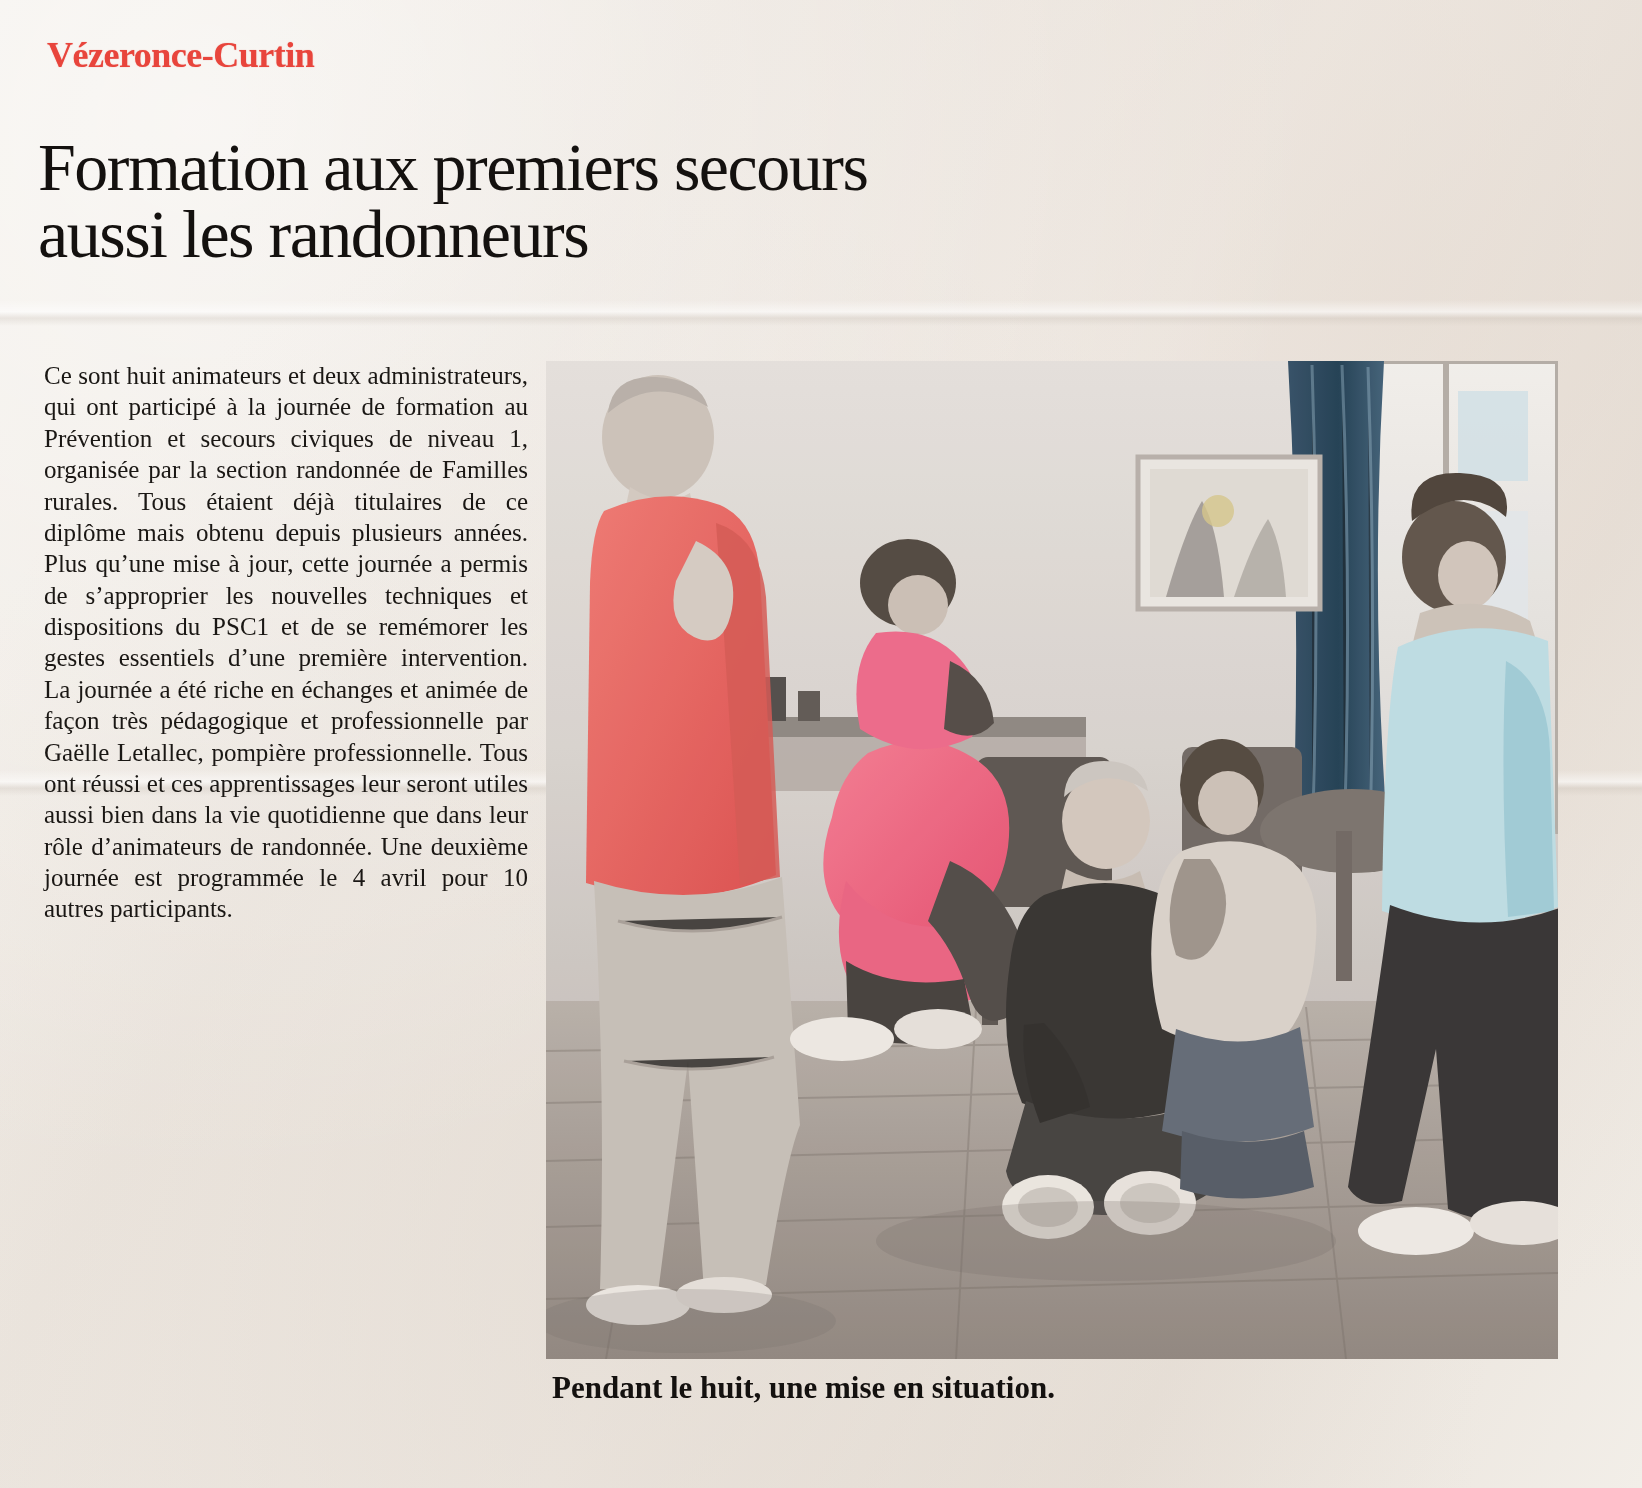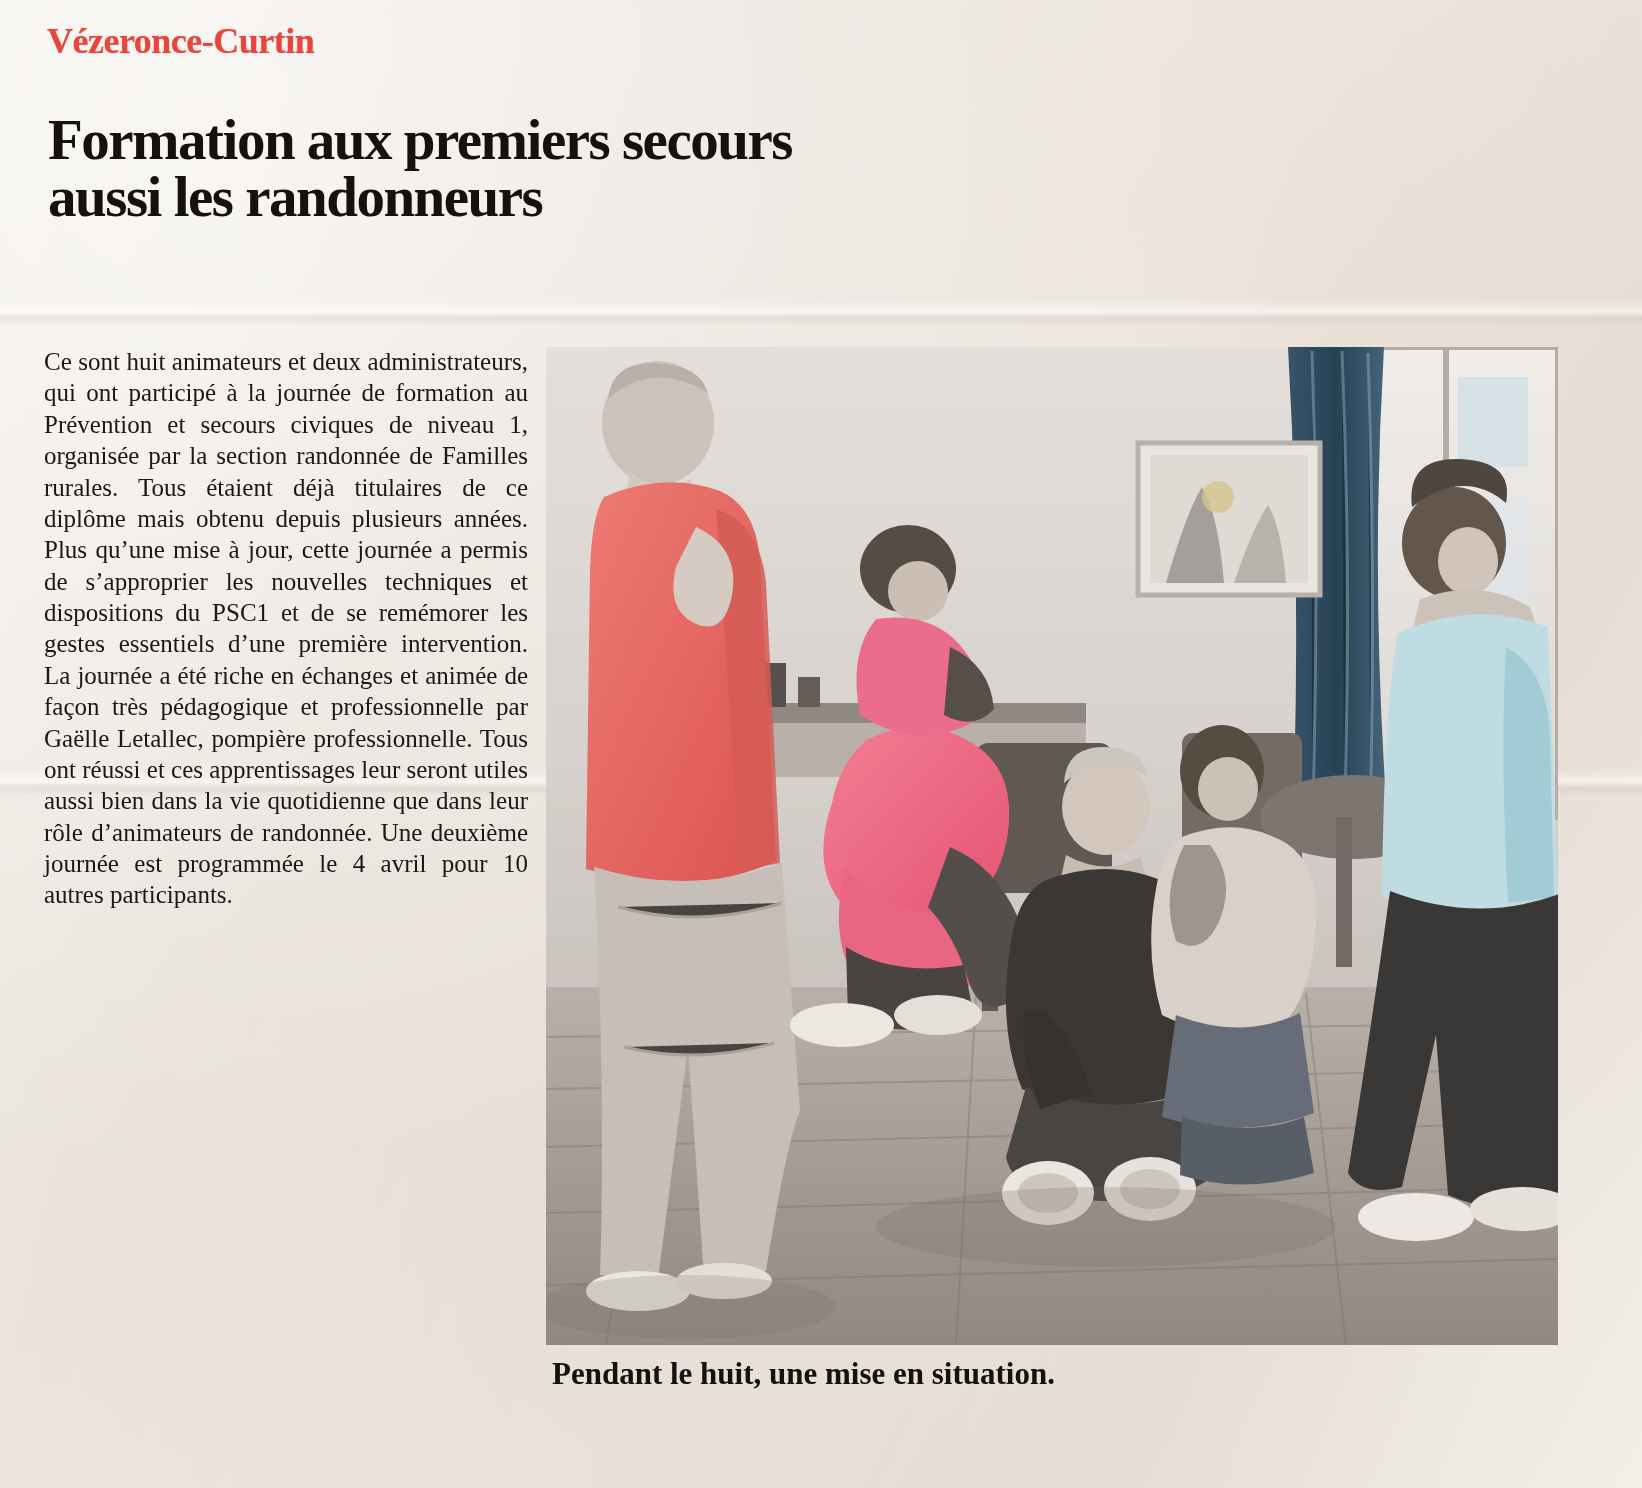--- a/index.html
+++ b/index.html
@@ -32,42 +32,43 @@
     background: linear-gradient(to bottom, rgba(255,255,255,0) 0%, rgba(255,255,255,0.55) 45%, rgba(190,180,170,0.25) 70%, rgba(255,255,255,0) 100%);
     pointer-events: none;
   }
   .fold.f1 { top: 300px; }
   .fold.f2 { top: 770px; }
 
   .page {
     position: absolute;
     inset: 0;
     padding: 16px;
+    margin-top: 14px;
   }
 
   .kicker {
     position: absolute;
     left: 47px;
     top: 20px;
     font-family: "Liberation Serif", serif;
     font-weight: bold;
     font-size: 36px;
     letter-spacing: -0.5px;
     color: #e8453c;
     text-shadow: 0 0 1px rgba(232,69,60,0.5);
   }
 
   .headline {
     position: absolute;
-    left: 48px;
+    left: 38px;
     top: 74px;
     width: 1520px;
     font-family: "Liberation Serif", serif;
-    font-weight: bold;
-    font-size: 57px;
+    font-weight: normal;
+    font-size: 68px;
     line-height: 0.99;
     letter-spacing: -1.5px;
     color: #14110f;
   }
   .headline .l2 { display: block; }
 
   .article-body {
     position: absolute;
     left: 44px;
     top: 346px;

